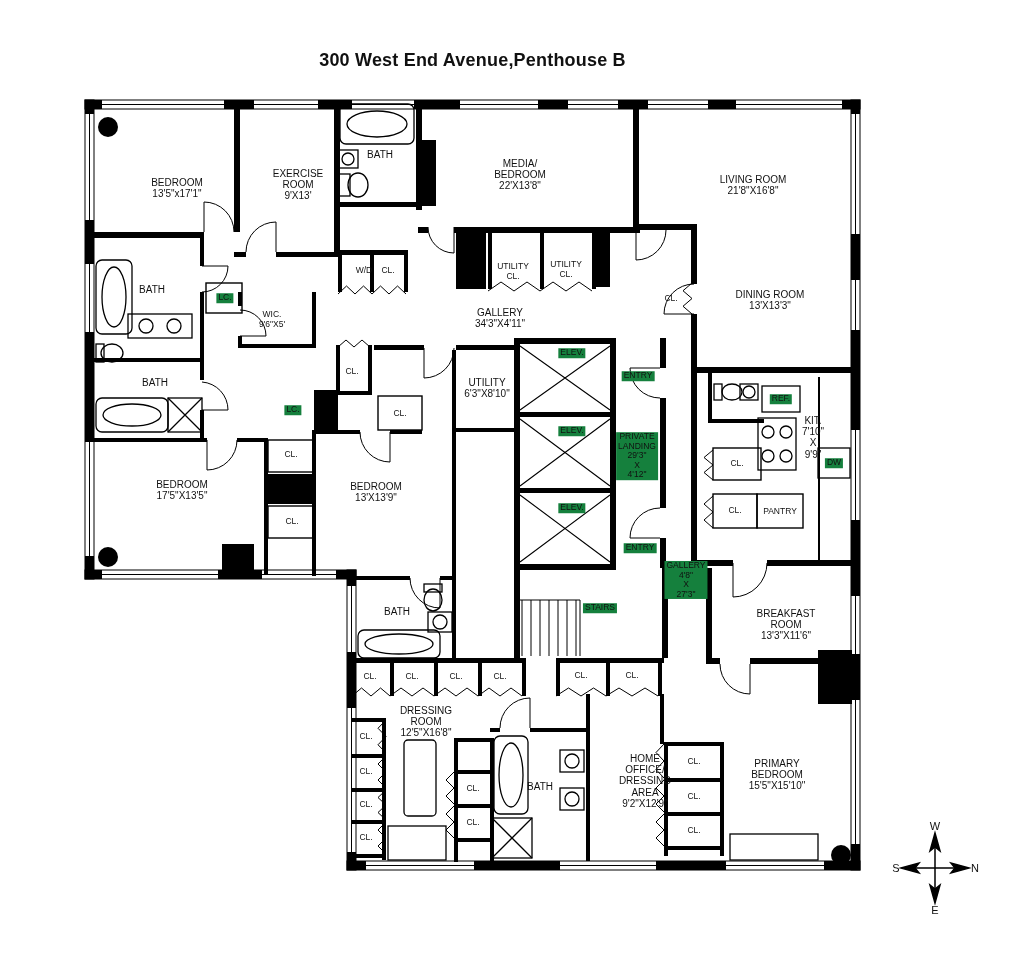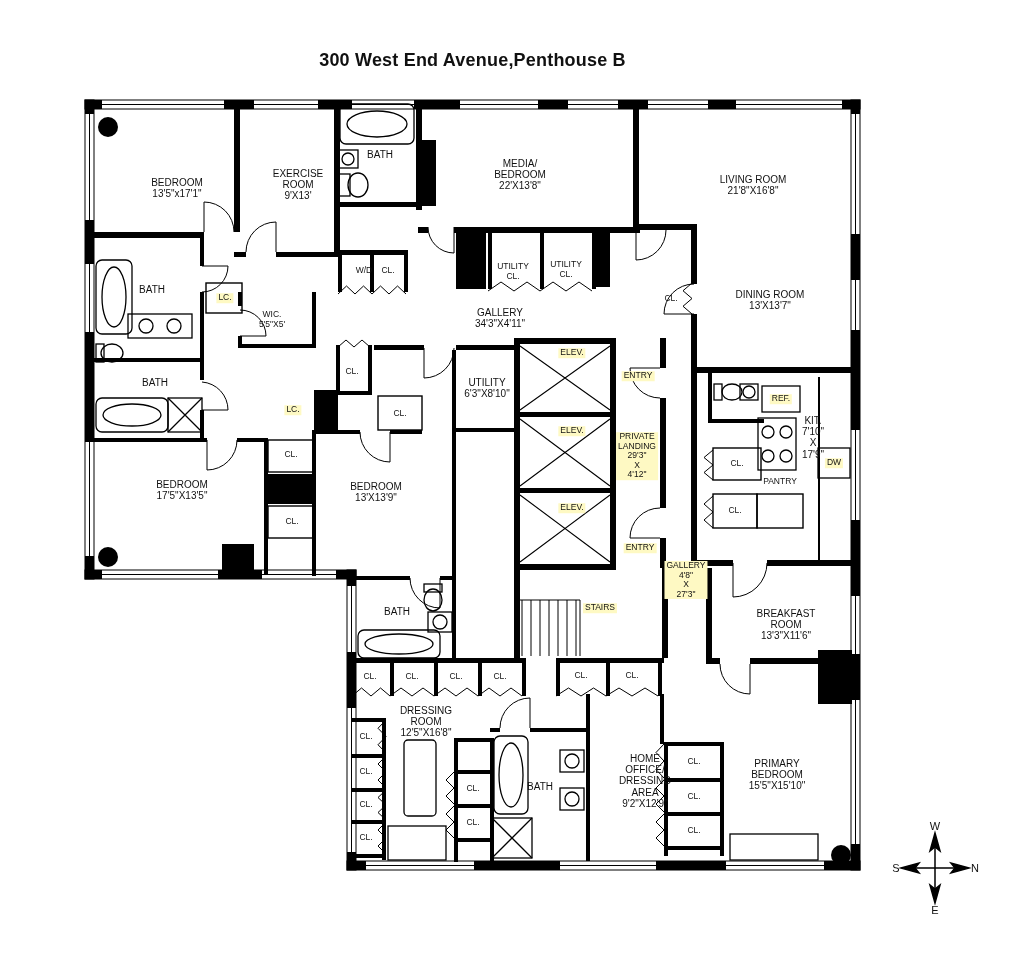--- a/index.html
+++ b/index.html
@@ -3,21 +3,21 @@
 <meta charset="utf-8">
 <style>
   html,body{margin:0;padding:0}
   body{width:1025px;height:961px;background:#fff;position:relative;
        font-family:"Liberation Sans",sans-serif;color:#111;overflow:hidden}
   .title{position:absolute;left:85px;top:50px;width:775px;text-align:center;
          font-size:18px;font-weight:bold;letter-spacing:.2px}
   .lbl{position:absolute;transform:translate(-50%,-50%);font-size:10px;line-height:1.12;
        text-align:center;white-space:pre-line}
   .sm{font-size:8.5px}
-  .bg{background:#fef9c3;padding:0 2px}
+  .bg{background:#15803d;padding:0 2px}
   .compass-letter{position:absolute;transform:translate(-50%,-50%);font-size:11px}
   svg.plan{position:absolute;left:0;top:0}
 </style>
 </head>
 <body>
 
 <div class="title">300 West End Avenue,Penthouse B</div>
 
 <svg class="plan" width="1025" height="961" viewBox="0 0 1025 961">
 
@@ -319,25 +319,25 @@
 <div class="lbl" style="left:298px;top:185px">EXERCISE
 ROOM
 9'X13'</div>
 <div class="lbl" style="left:380px;top:155px">BATH</div>
 <div class="lbl" style="left:520px;top:175px">MEDIA/
 BEDROOM
 22'X13'8"</div>
 <div class="lbl" style="left:753px;top:185px">LIVING ROOM
 21'8"X16'8"</div>
 <div class="lbl" style="left:770px;top:300px">DINING ROOM
-13'X13'7"</div>
+13'X13'3"</div>
 <div class="lbl" style="left:152px;top:290px">BATH</div>
 <div class="lbl sm bg" style="left:225px;top:298px">LC.</div>
 <div class="lbl sm" style="left:272px;top:320px">WIC.
-5'5"X5'</div>
+9'6"X5'</div>
 <div class="lbl sm" style="left:364px;top:271px">W/D</div>
 <div class="lbl sm" style="left:388px;top:271px">CL.</div>
 <div class="lbl sm" style="left:513px;top:272px">UTILITY
 CL.</div>
 <div class="lbl sm" style="left:566px;top:270px">UTILITY
 CL.</div>
 <div class="lbl" style="left:500px;top:318px">GALLERY
 34'3"X4'11"</div>
 <div class="lbl sm" style="left:671px;top:299px">CL.</div>
 <div class="lbl" style="left:155px;top:383px">BATH</div>
@@ -352,25 +352,25 @@
 LANDING
 29'3"
 X
 4'12"</div>
 <div class="lbl sm bg" style="left:293px;top:410px">LC.</div>
 <div class="lbl sm" style="left:400px;top:414px">CL.</div>
 <div class="lbl sm" style="left:291px;top:455px">CL.</div>
 <div class="lbl" style="left:813px;top:437px">KIT.
 7'10"
 X
-17'9"</div>
+9'9"</div>
 <div class="lbl sm bg" style="left:781px;top:399px">REF.</div>
 <div class="lbl sm" style="left:737px;top:464px">CL.</div>
 <div class="lbl sm" style="left:735px;top:511px">CL.</div>
-<div class="lbl sm" style="left:780px;top:482px">PANTRY</div>
+<div class="lbl sm" style="left:780px;top:512px">PANTRY</div>
 <div class="lbl sm bg" style="left:834px;top:463px">DW</div>
 <div class="lbl" style="left:182px;top:490px">BEDROOM
 17'5"X13'5"</div>
 <div class="lbl" style="left:376px;top:492px">BEDROOM
 13'X13'9"</div>
 <div class="lbl sm" style="left:292px;top:522px">CL.</div>
 <div class="lbl sm bg" style="left:640px;top:548px">ENTRY</div>
 <div class="lbl sm bg" style="left:686px;top:580px">GALLERY
 4'8"
 X

